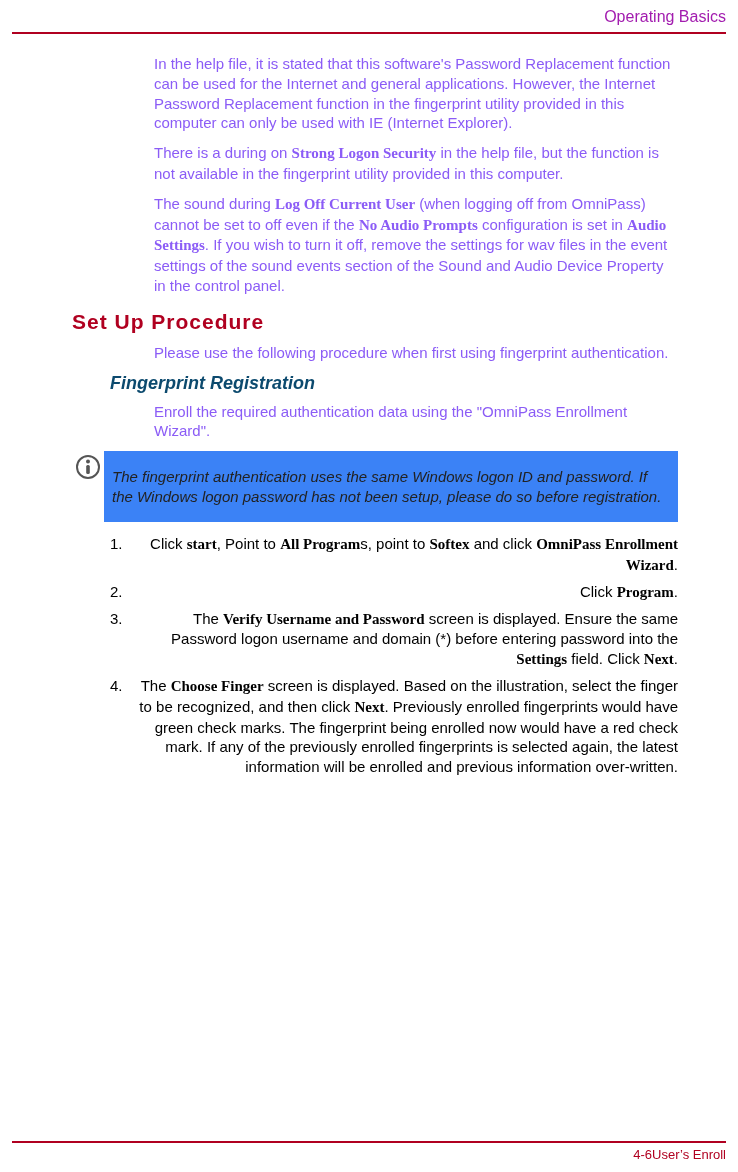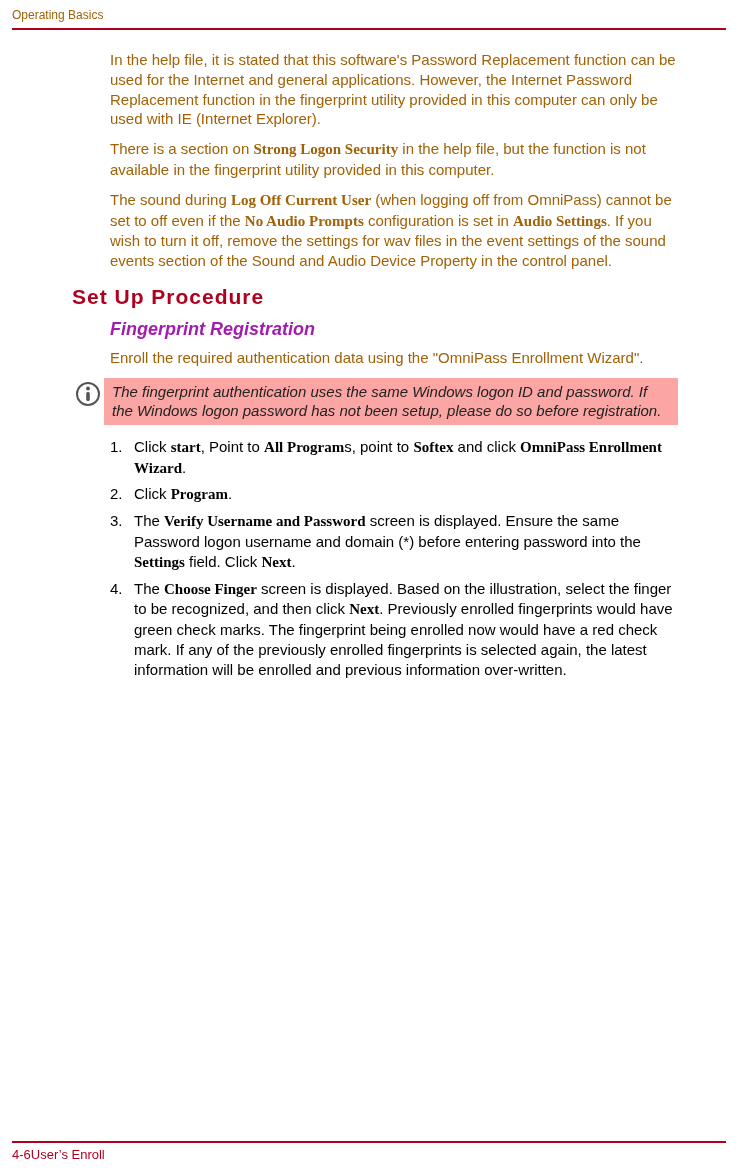--- a/index.html
+++ b/index.html
@@ -1,60 +1,61 @@
 <!DOCTYPE html>
 <html><head>
 <meta charset="utf-8">
 <style>
   * { box-sizing: border-box; margin: 0; padding: 0; }
   html, body { width: 738px; height: 1172px; background: #fff; font-family: Arial, Helvetica, sans-serif; }
   .page { width: 738px; height: 1172px; position: relative; padding: 0; }
   .header { padding: 8px 12px 4px 12px; }
-  .header-title { color: #a16207; font-size: 12px; }
+  .header-title { color: #a21caf; font-size: 16px; text-align: right; }
   .header-rule { height: 2px; background: #b00020; margin: 2px 12px 0 12px; }
   .content { padding: 20px 60px 0 110px; }
-  .bodytext { font-size: 15px; color: #a16207; line-height: 1.32; margin-bottom: 10px; }
+  .bodytext { font-size: 15px; color: #8b5cf6; line-height: 1.32; margin-bottom: 10px; margin-left: 44px; }
   .section-title { color: #b00020; font-size: 21px; letter-spacing: 1px; margin: 14px 0 9px -38px; font-family: Verdana, Arial, sans-serif; }
-  .subheading { color: #a21caf; font-style: italic; font-weight: bold; font-size: 18px; margin: 10px 0 8px 0; font-family: Arial, sans-serif; }
+  .subheading { color: #0c4a6e; font-style: italic; font-weight: bold; font-size: 18px; margin: 10px 0 8px 0; font-family: Arial, sans-serif; }
   .note { display: flex; align-items: flex-start; margin: 10px 0 12px -34px; }
   .note-icon { width: 28px; flex: 0 0 28px; margin-top: 4px; }
-  .note-text { flex: 1; background: #fca5a5; font-style: italic; font-size: 15px; color: #222; padding: 4px 8px; line-height: 1.3; }
+  .note-text { flex: 1; background: #3b82f6; font-style: italic; font-size: 15px; color: #222; padding: 16px 8px; line-height: 1.3; }
   .list-item { display: flex; font-size: 15px; line-height: 1.32; margin-bottom: 6px; }
   .list-num { flex: 0 0 24px; }
-  .list-body { flex: 1; }
+  .list-body { flex: 1; text-align: right; }
   .footer { position: absolute; bottom: 0; left: 0; right: 0; }
   .footer-rule { height: 2px; background: #b00020; margin: 0 12px; }
-  .footer-row { display: flex; justify-content: flex-start; padding: 4px 12px 10px 12px; color: #b00020; font-size: 13px; }
+  .footer-row { display: flex; justify-content: flex-end; padding: 4px 12px 10px 12px; color: #b00020; font-size: 13px; }
   b { font-weight: bold; font-family: Liberation Serif, serif; }
   svg { display: block; }
 </style>
 </head>
 <body>
 
 <div class="page">
 
   <div class="header">
     <div class="header-title">Operating Basics</div>
   </div>
   <div class="header-rule"></div>
 
   <div class="content">
 
     <p class="bodytext">In the help file, it is stated that this software's Password Replacement function can be used for the Internet and general applications. However, the Internet Password Replacement function in the fingerprint utility provided in this computer can only be used with IE (Internet Explorer).</p>
 
     <p class="bodytext">
-      <span>There is a section on </span><b>Strong Logon Security</b><span> in the help file, but the function is not available in the fingerprint utility provided in this computer.</span>
+      <span>There is a during on </span><b>Strong Logon Security</b><span> in the help file, but the function is not available in the fingerprint utility provided in this computer.</span>
     </p>
 
     <p class="bodytext">
       <span>The sound during </span><b>Log Off Current User</b><span> (when logging off from OmniPass) cannot be set to off even if the </span><b>No Audio Prompts</b><span> configuration is set in </span><b>Audio Settings</b><span>. If you wish to turn it off, remove the settings for wav files in the event settings of the sound events section of the Sound and Audio Device Property in the control panel.</span>
     </p>
 
     <h2 class="section-title">Set Up Procedure</h2>
 
+    <p class="bodytext">Please use the following procedure when first using fingerprint authentication.</p>
 
     <h3 class="subheading">Fingerprint Registration</h3>
 
     <p class="bodytext">Enroll the required authentication data using the "OmniPass Enrollment Wizard".</p>
 
     <div class="note">
       <div class="note-icon">
         <svg width="24" height="24" viewBox="0 0 24 24">
           <circle cx="12" cy="12" r="11" fill="none" stroke="#555" stroke-width="2"></circle>
           <circle cx="12" cy="6.5" r="2" fill="#555"></circle>

